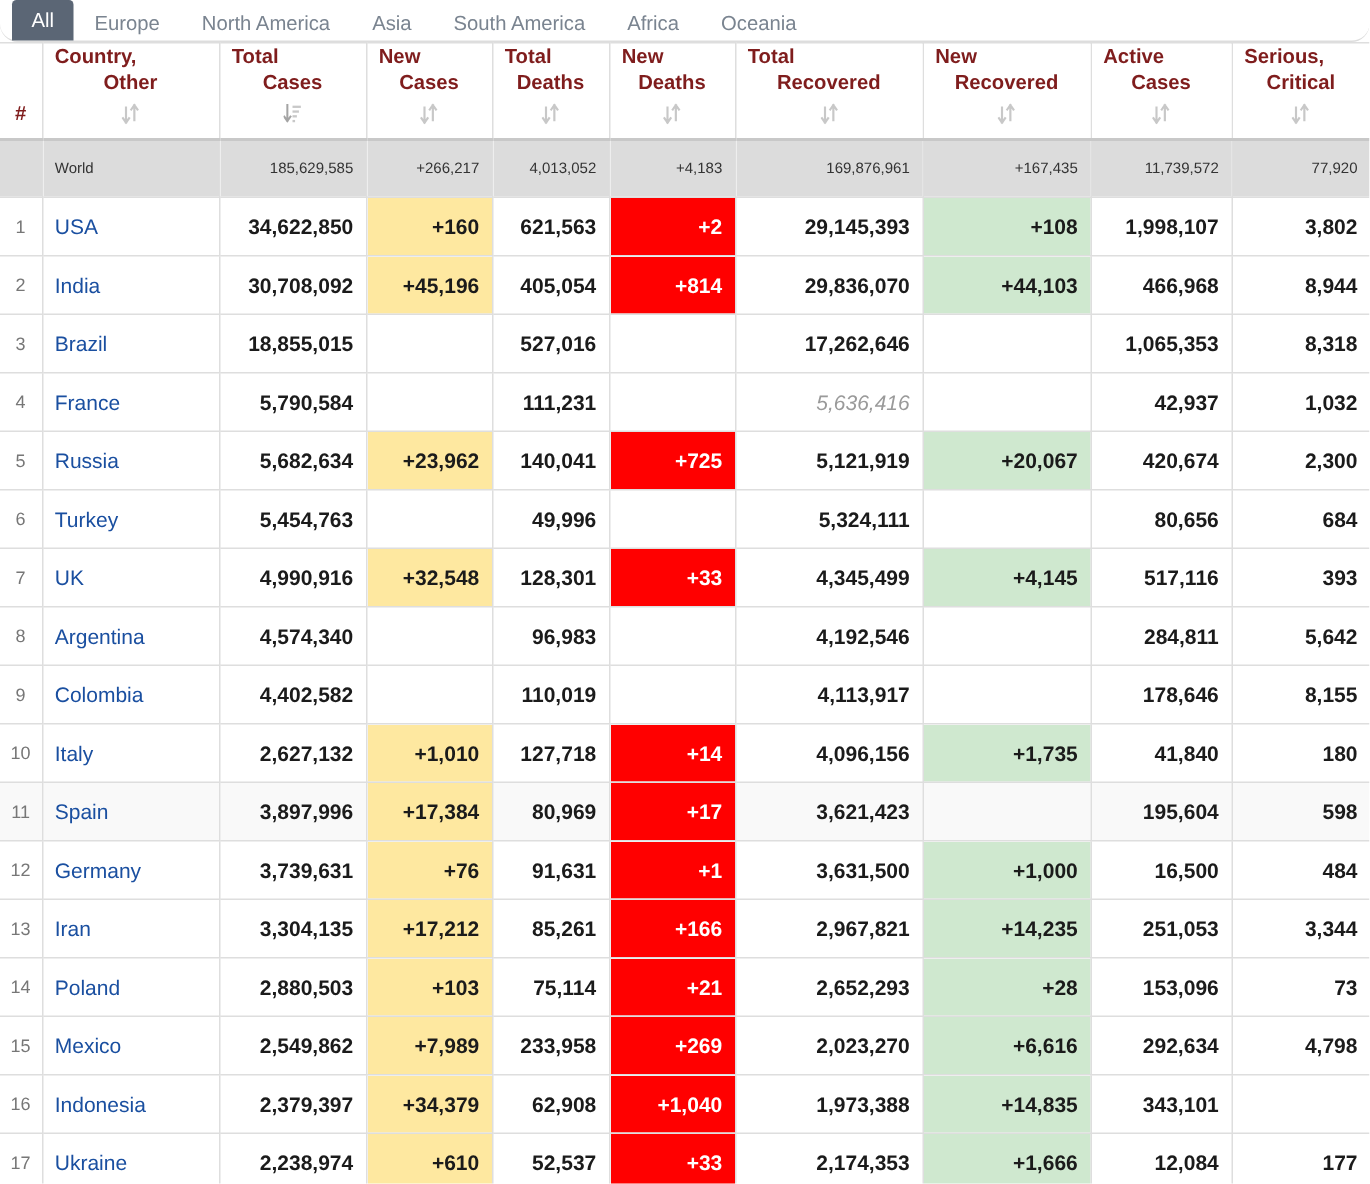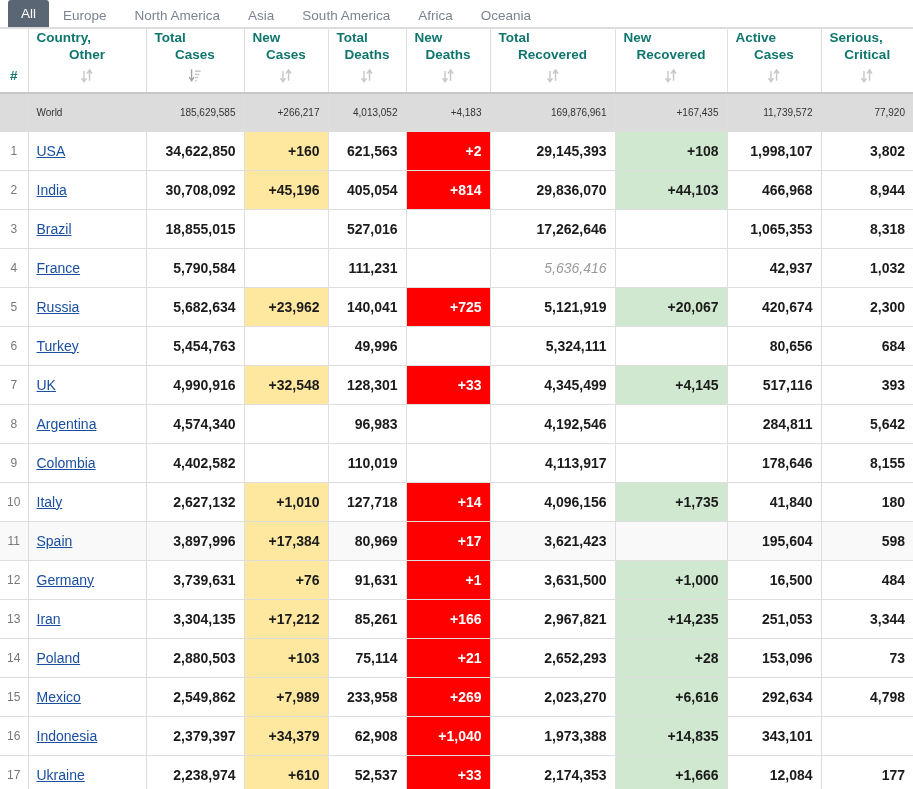--- a/index.html
+++ b/index.html
@@ -19,20 +19,21 @@
   
   #tabbar {
     position: relative;
     height: 28px;
     border-bottom: 1px solid #dddddd;
     background: #ffffff;
     box-sizing: border-box;
     display: flex;
     align-items: stretch;
     padding-left: 8px;
+    border-radius: 12px;
   }
   .tab {
     display: flex;
     align-items: center;
     justify-content: center;
     padding: 16px 14px;
     font-size: 13.5px;
     color: #7a8490;
     cursor: pointer;
     white-space: nowrap;
@@ -70,21 +71,21 @@
     margin-left: 36px;
   }
 
   
   thead th {
     height: 60px;
     vertical-align: bottom;
     padding-bottom: 9px !important;
     font-size: 13.5px;
     font-weight: bold;
-    color: #0f766e;
+    color: #7f1d1d;
     text-align: left;
     background: #ffffff;
     border-bottom: 2px solid #c8c8c8 !important;
     cursor: pointer;
     position: relative;
   }
   thead th.num {
     text-align: center;
     padding-left: 2px !important;
     padding-right: 2px !important;
@@ -126,21 +127,20 @@
     color: #777777;
     padding: 0 2px !important;
   }
   td.country {
     text-align: left;
     font-weight: normal;
     font-size: 14px;
   }
   td.country a {
     color: #1a4fa0;
-    text-decoration: underline;
     cursor: pointer;
     margin-top: 28px;
   }
 
   
   tr.worldrow td {
     background: #dcdcdc !important;
     font-weight: normal !important;
     color: #333333;
     font-size: 10px;

